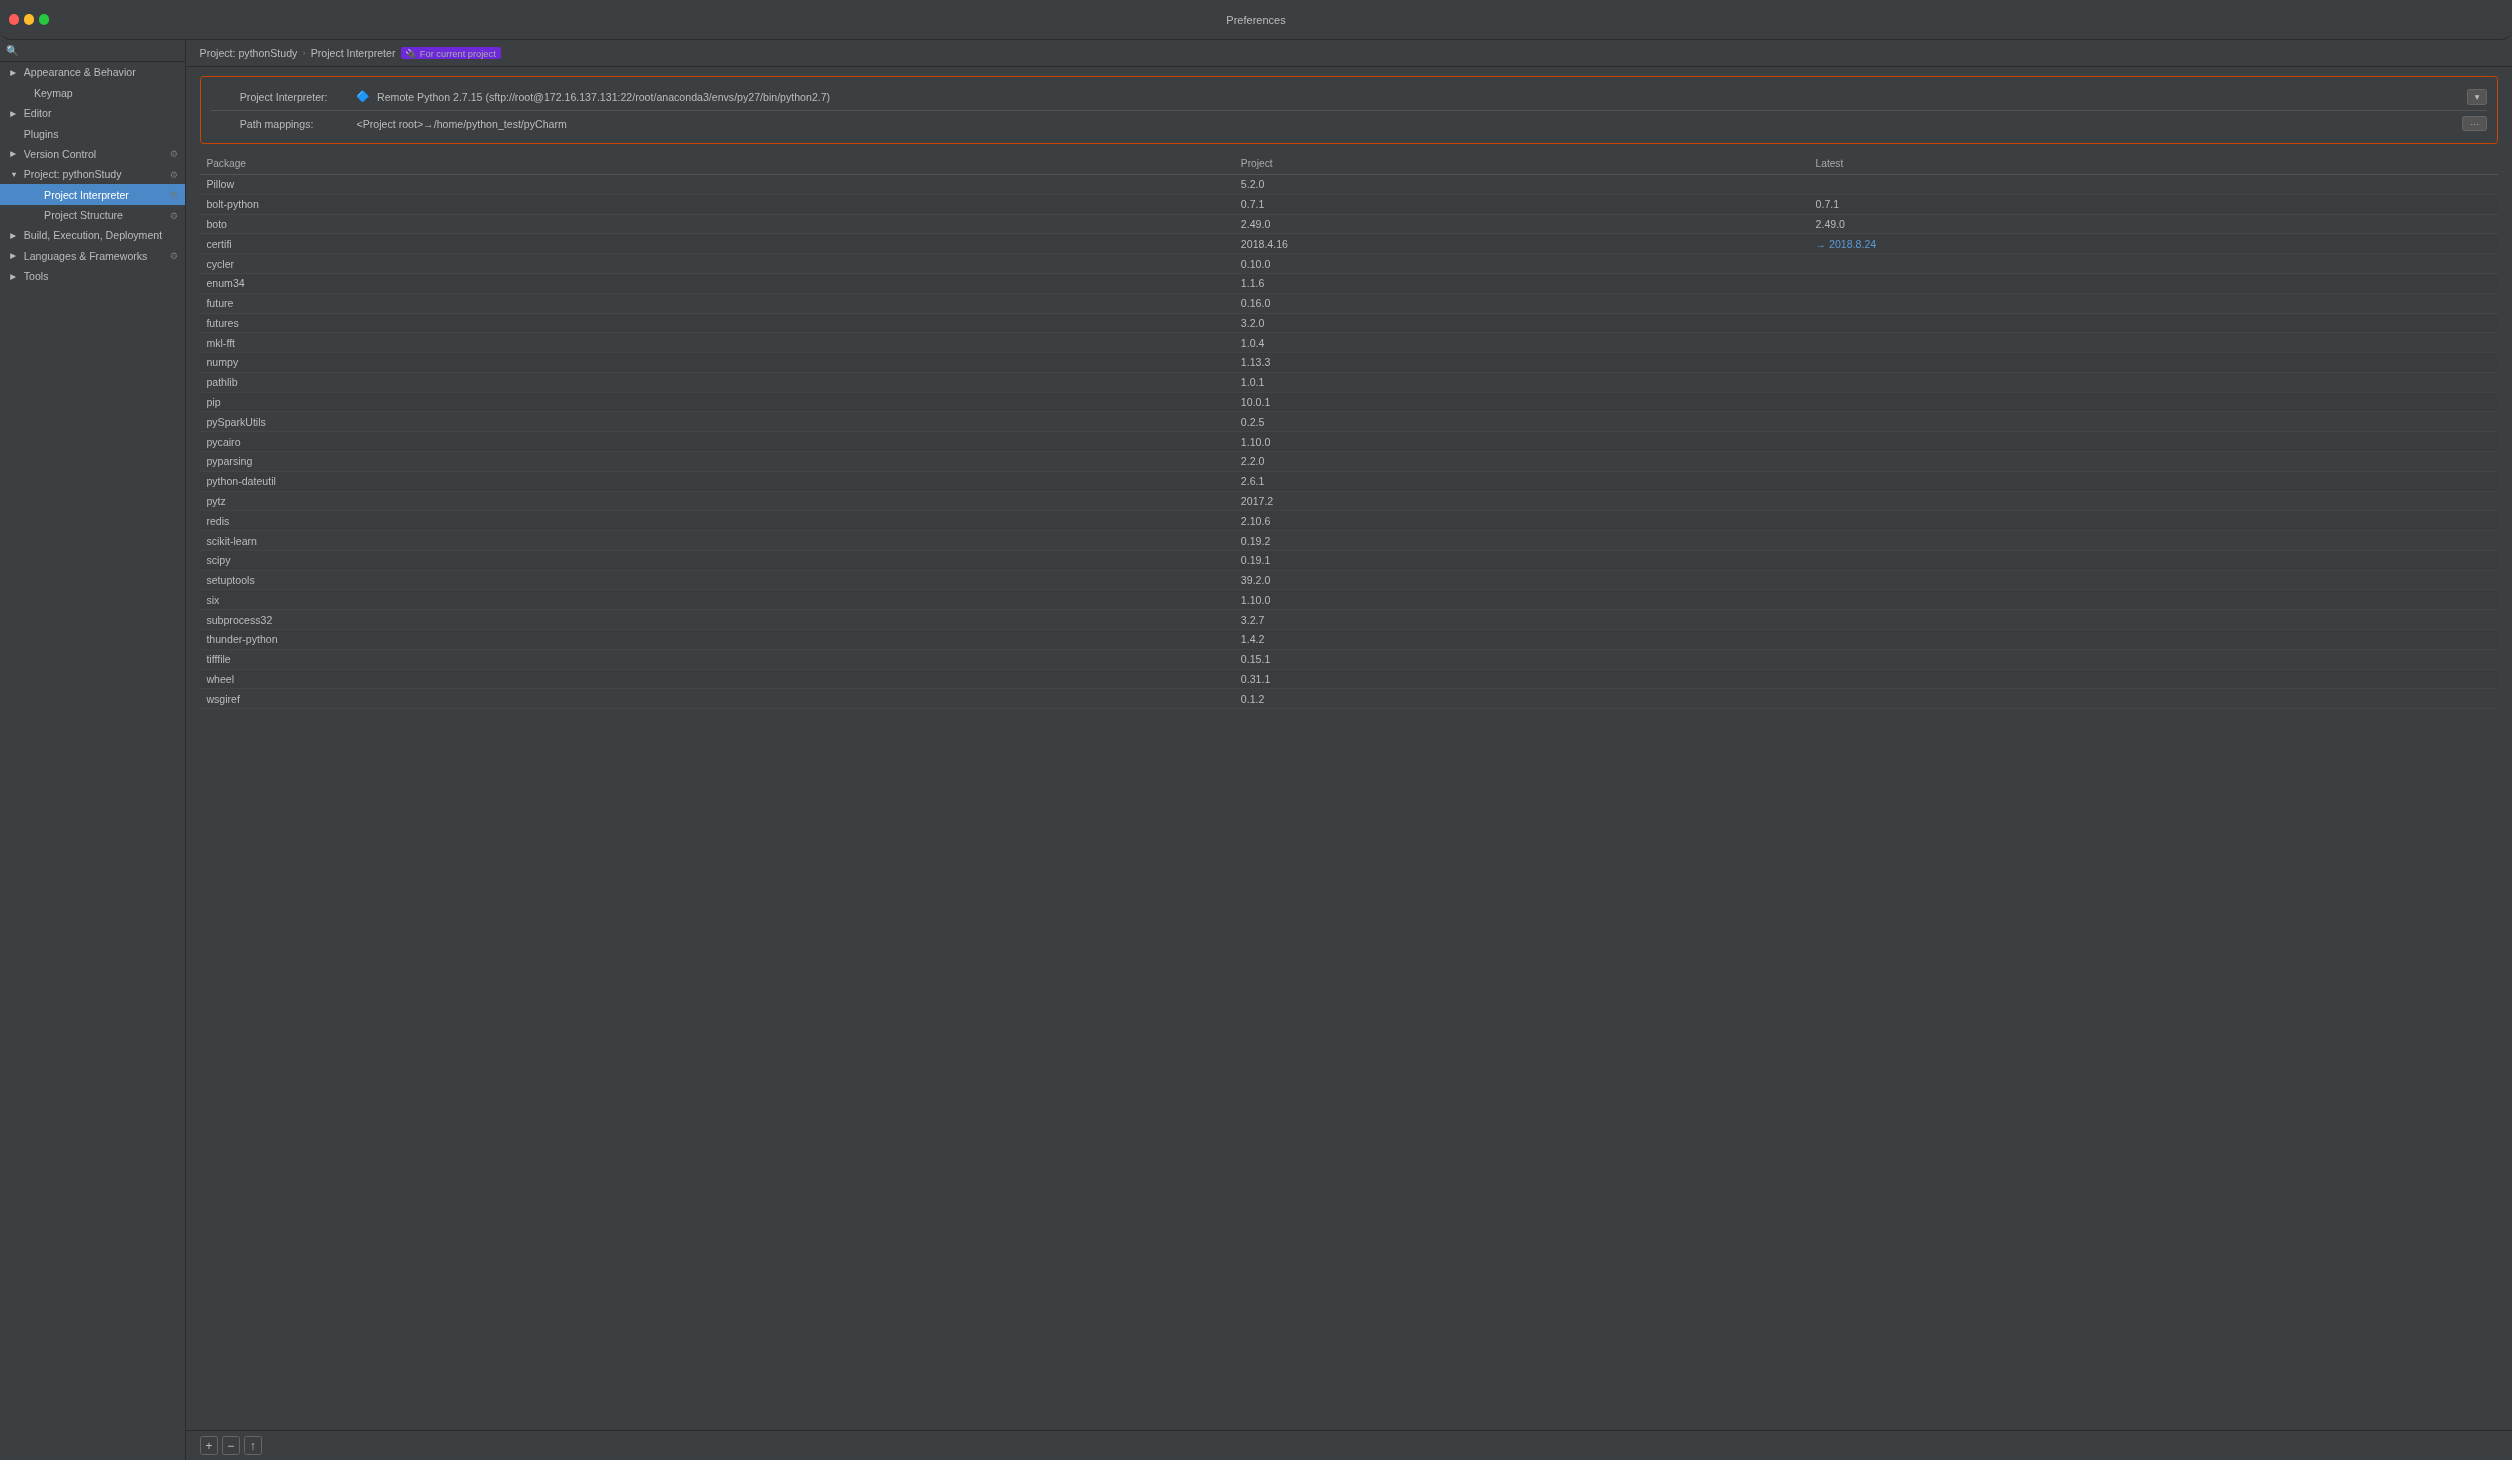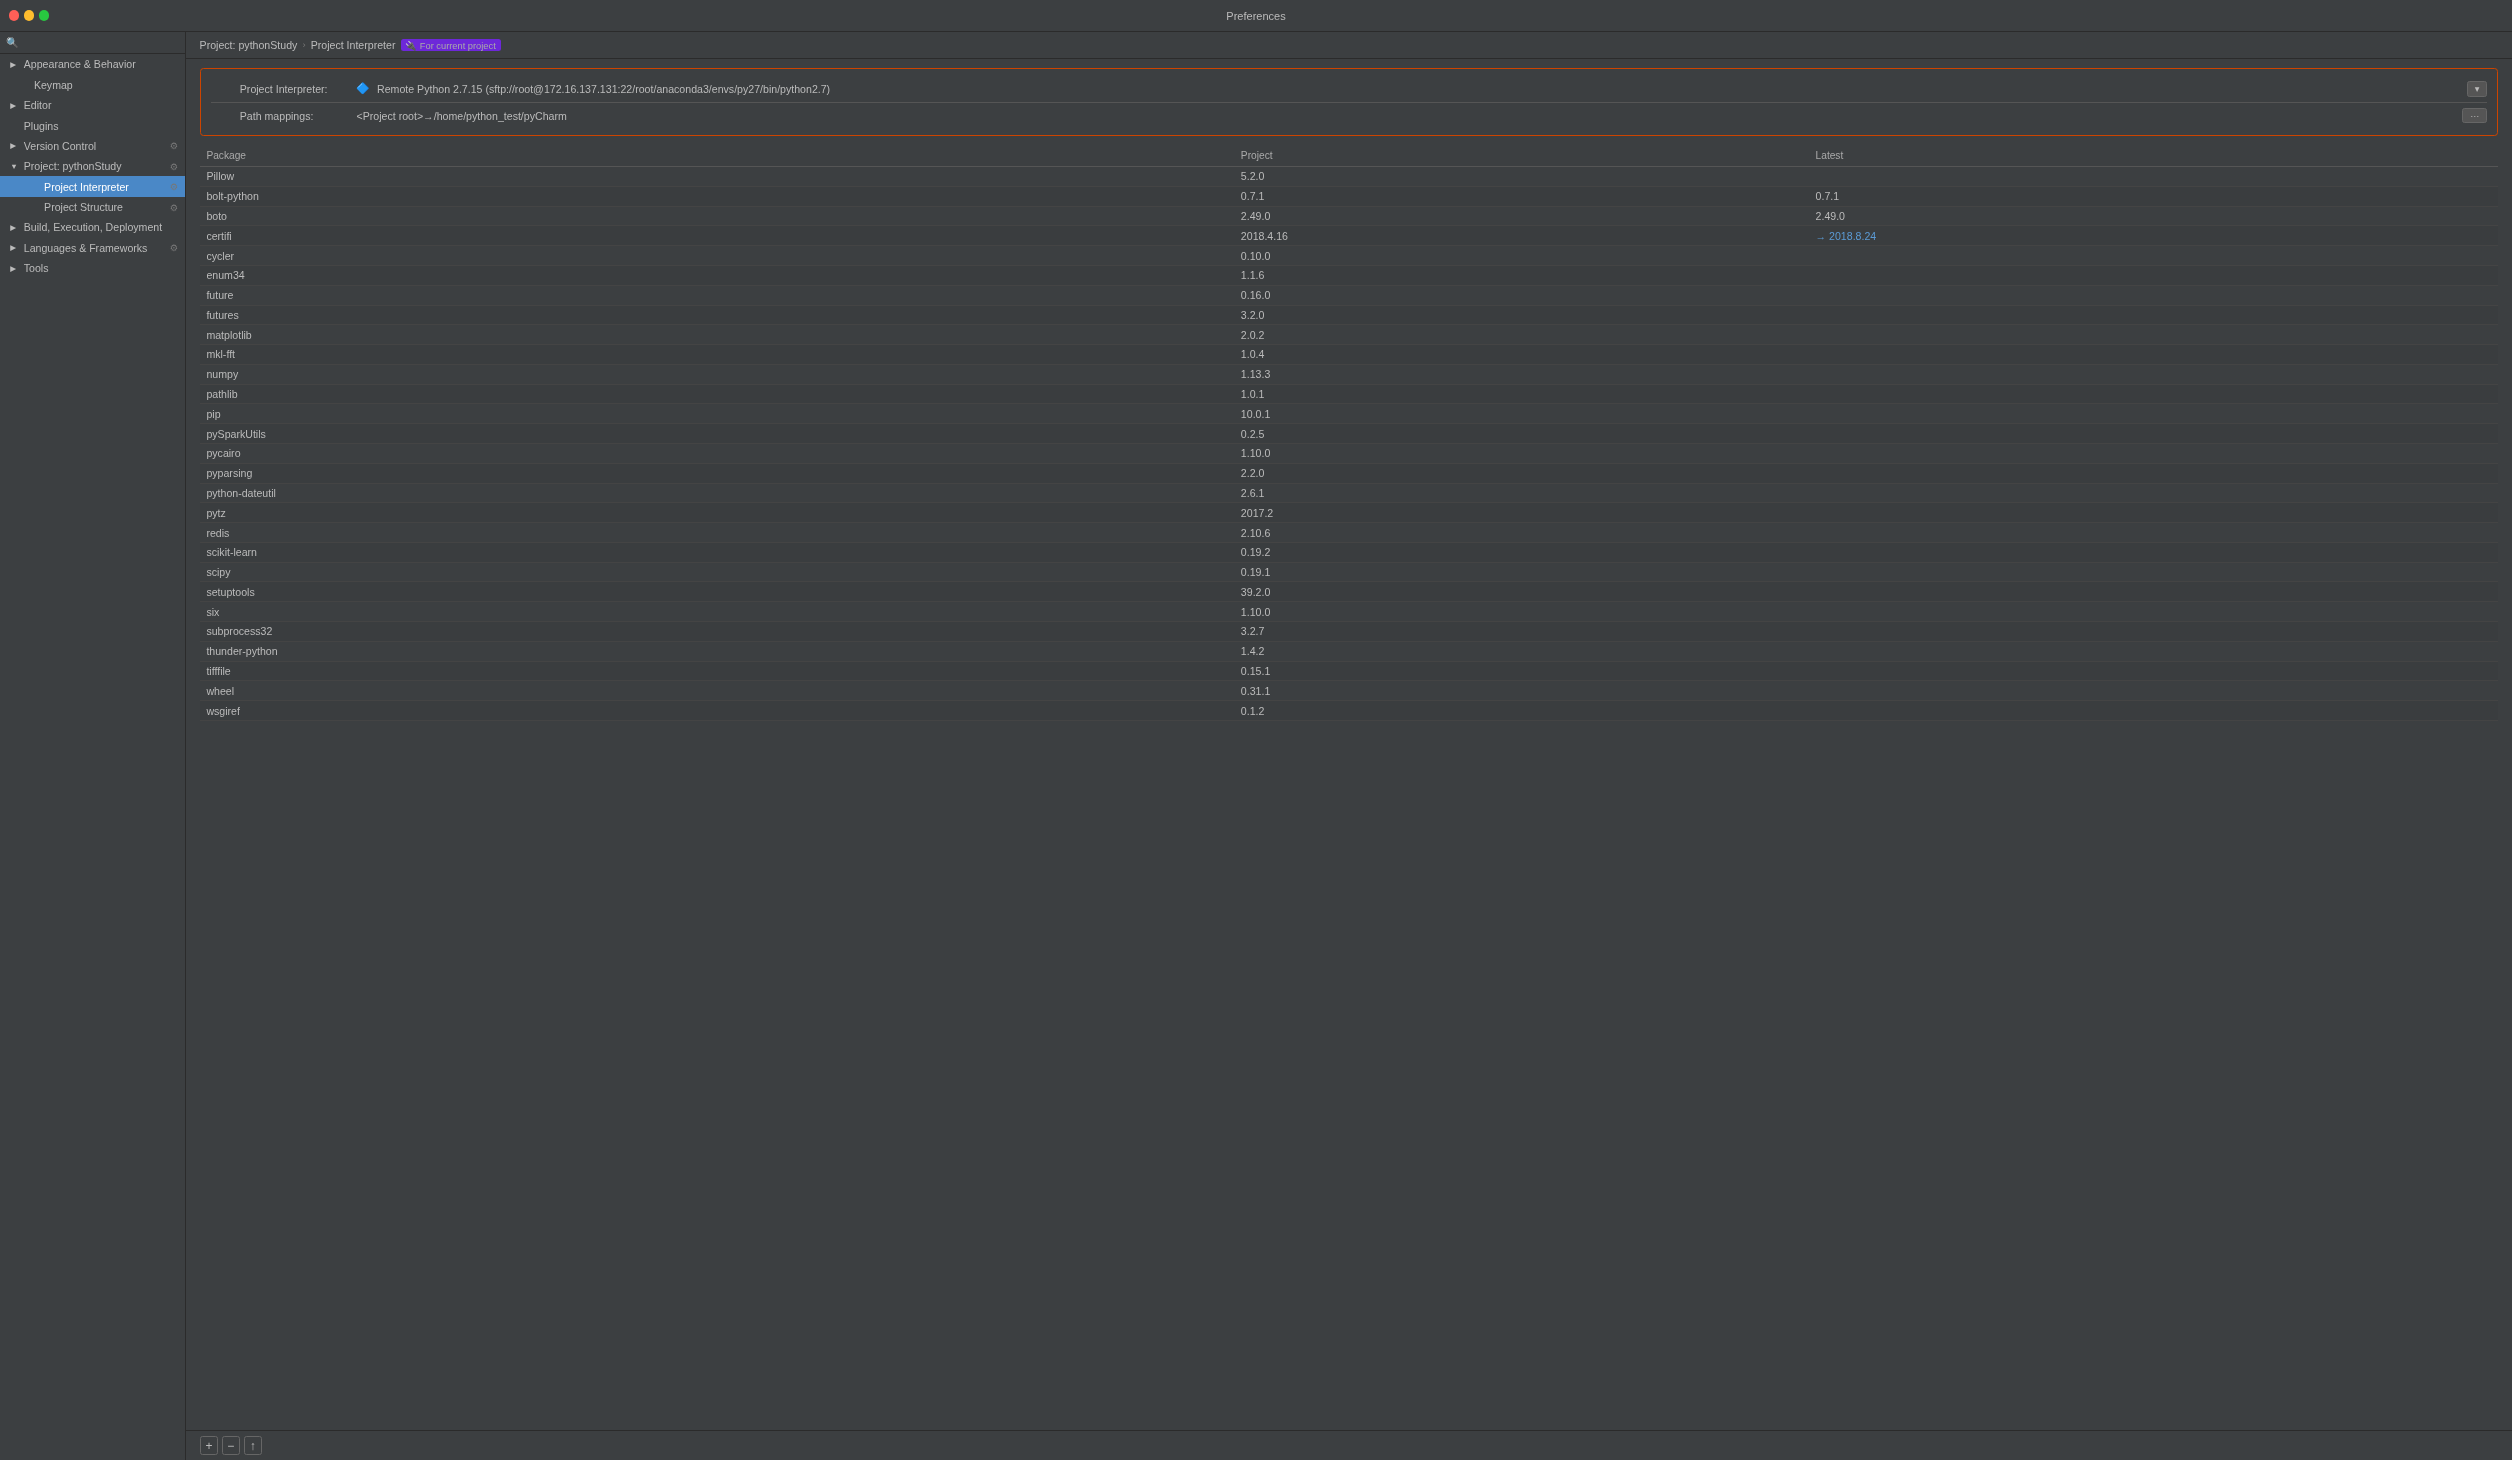--- a/index.html
+++ b/index.html
@@ -10,27 +10,28 @@
       color: #bbbbbb;
       width: 100vw;
       height: 100vh;
       display: flex;
       flex-direction: column;
     }
 
     
     .title-bar {
       background: #3c3f41;
-      height: 32px;
+      height: 40px;
       display: flex;
       align-items: center;
       justify-content: center;
       position: relative;
       border-bottom: 0.8px solid #2b2b2b;
       flex-shrink: 0;
+      border-radius: 11px;
     }
     .traffic-lights {
       position: absolute;
       left: 8.5px;
       display: flex;
       gap: 5.1px;
       align-items: center;
     }
     .traffic-light {
       width: 10.2px;
@@ -396,25 +397,20 @@
               <td>future</td>
               <td>0.16.0</td>
               <td></td>
             </tr>
             <tr>
               <td>futures</td>
               <td>3.2.0</td>
               <td></td>
             </tr>
             <tr>
-              <td>matplotlib</td>
-              <td>2.0.2</td>
-              <td></td>
-            </tr>
-            <tr>
               <td>mkl-fft</td>
               <td>1.0.4</td>
               <td></td>
             </tr>
             <tr>
               <td>numpy</td>
               <td>1.13.3</td>
               <td></td>
             </tr>
             <tr>

